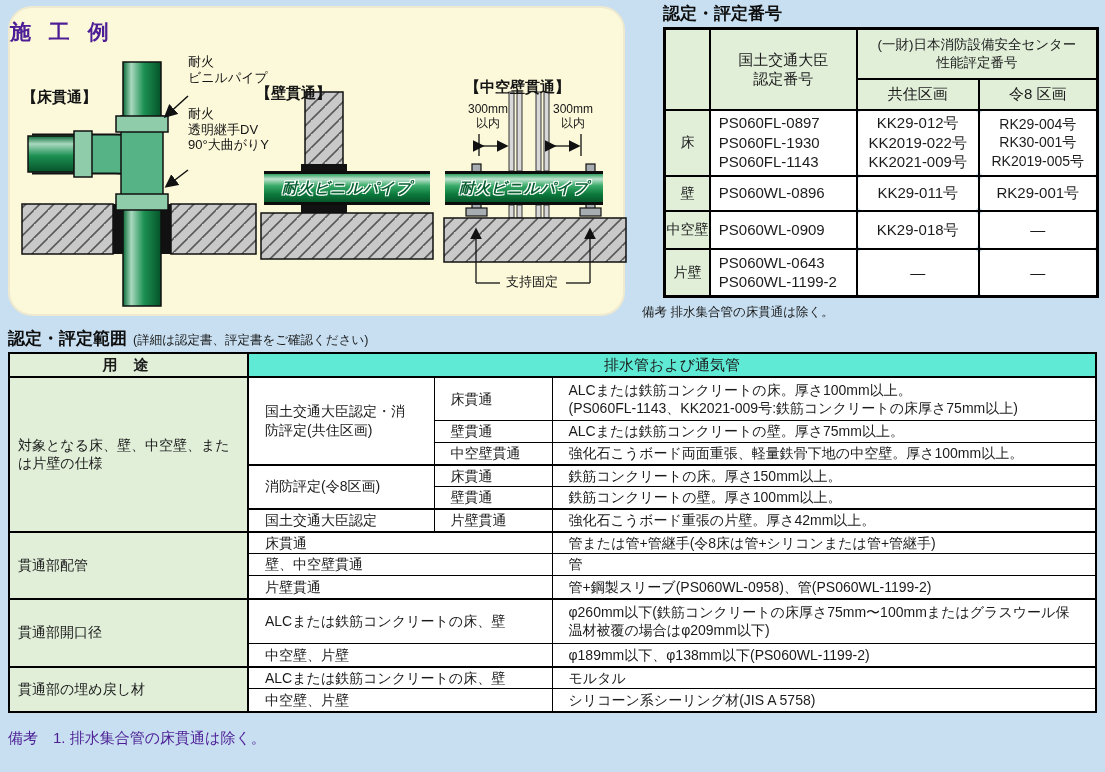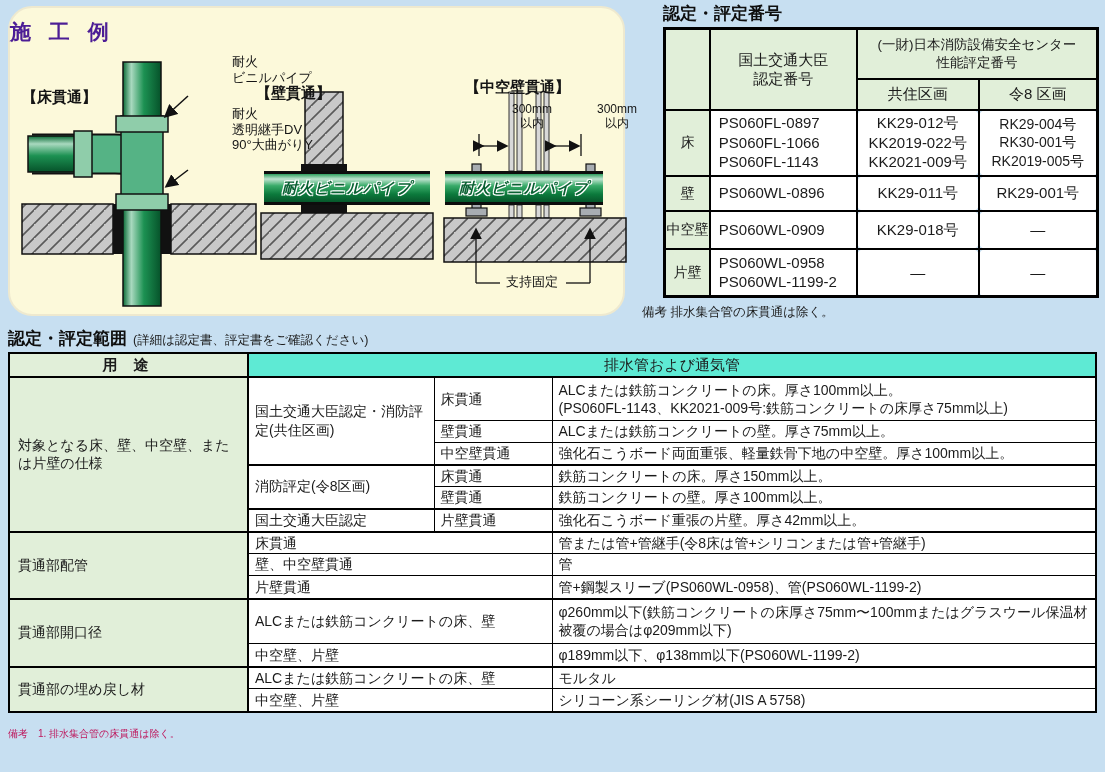--- a/index.html
+++ b/index.html
@@ -5,21 +5,21 @@
   * { margin:0; padding:0; box-sizing:border-box; }
   html,body { width:1105px; height:772px; }
   body {
     font-family:"Liberation Sans","DejaVu Sans",sans-serif;
     background:#c7dff1;
     color:#1b1b1b;
     position:relative;
     overflow:hidden;
   }
   .abs { position:absolute; }
-  .pre { white-space:pre-line;margin-left:44px; }
+  .pre { white-space:pre-line; }
 
   
   #panel {
     left:8px; top:6px; width:617px; height:310px;
     background:#fcf9da;
     border:2px solid #eee9cf;
     border-radius:24px;
   }
   .panel-title {
     top:10px; left:0; width:100%;
@@ -56,29 +56,29 @@
   
   #cert-table { width:436px; border:3px solid #000; }
   #cert-table td, #cert-table th { border-width:2px; font-size:15px; line-height:1.3; }
   #cert-table th { text-align:center; }
   #cert-table .row-label { text-align:center; font-size:14px; }
   #cert-table .mlit-cell { text-align:left; padding-left:8px; }
   #cert-table .center-cell { text-align:center;border-radius:7px; }
 
   
   #scope-table { width:1089px; border:2px solid #000; }
-  #scope-table td, #scope-table th { font-size:14px; line-height:1.3; padding:1px 6px; }
+  #scope-table td, #scope-table th { font-size:14px; line-height:1.3; padding:1px 16px; }
   #scope-table th { border-bottom:2px solid #000; font-size:15px; }
   #scope-table .usage-hd { text-align:center; letter-spacing:6px; font-weight:bold; }
   #scope-table .pipes-hd { text-align:center; background:#5eead4; }
   #scope-table td.group { border-right:2px solid #000; padding-left:8px; }
   #scope-table tr.sep td { border-top:2px solid #000; }
   #scope-table td { text-align:left; background:#fff; }
   #scope-table td.group { background:#e1efd9; }
-  .notes-block { font-size:10px; line-height:1.55; color:#be185d; }
+  .notes-block { font-size:15px; line-height:1.55; color:#4c1d95; }
   .notes-line2 { padding-left:34px; }
 </style>
 </head>
 <body>
 
 <div id="panel" class="abs">
   <div class="abs panel-title">施 工 例</div>
 
   <svg class="abs" style="left:10px;top:48px;" width="240" height="255" viewBox="0 0 240 255">
     <defs>
@@ -206,21 +206,21 @@
     </tr>
     <tr style="height:31px;">
       <th class="green">共住区画</th>
       <th class="green">令8 区画</th>
     </tr>
   </thead>
   <tbody>
     <tr style="height:66px;">
       <td class="green row-label">床</td>
       <td class="white mlit-cell pre">PS060FL-0897
-PS060FL-1066
+PS060FL-1930
 PS060FL-1143</td>
       <td class="white center-cell pre">KK29-012号
 KK2019-022号
 KK2021-009号</td>
       <td class="white center-cell pre" style="font-size:14px;">RK29-004号
 RK30-001号
 RK2019-005号</td>
     </tr>
     <tr style="height:35px;">
       <td class="green row-label">壁</td>
@@ -229,21 +229,21 @@
       <td class="white center-cell pre">RK29-001号</td>
     </tr>
     <tr style="height:38px;">
       <td class="green row-label">中空壁</td>
       <td class="white mlit-cell pre">PS060WL-0909</td>
       <td class="white center-cell pre">KK29-018号</td>
       <td class="white center-cell pre">—</td>
     </tr>
     <tr style="height:48px;">
       <td class="green row-label">片壁</td>
-      <td class="white mlit-cell pre">PS060WL-0958
+      <td class="white mlit-cell pre">PS060WL-0643
 PS060WL-1199-2</td>
       <td class="white center-cell pre">—</td>
       <td class="white center-cell pre">—</td>
     </tr>
   </tbody>
 </table>
 
 <div class="abs note-text" style="left:642px;top:304px;">備考 排水集合管の床貫通は除く。</div>
 
 <div class="abs" style="left:8px;top:327px;">

